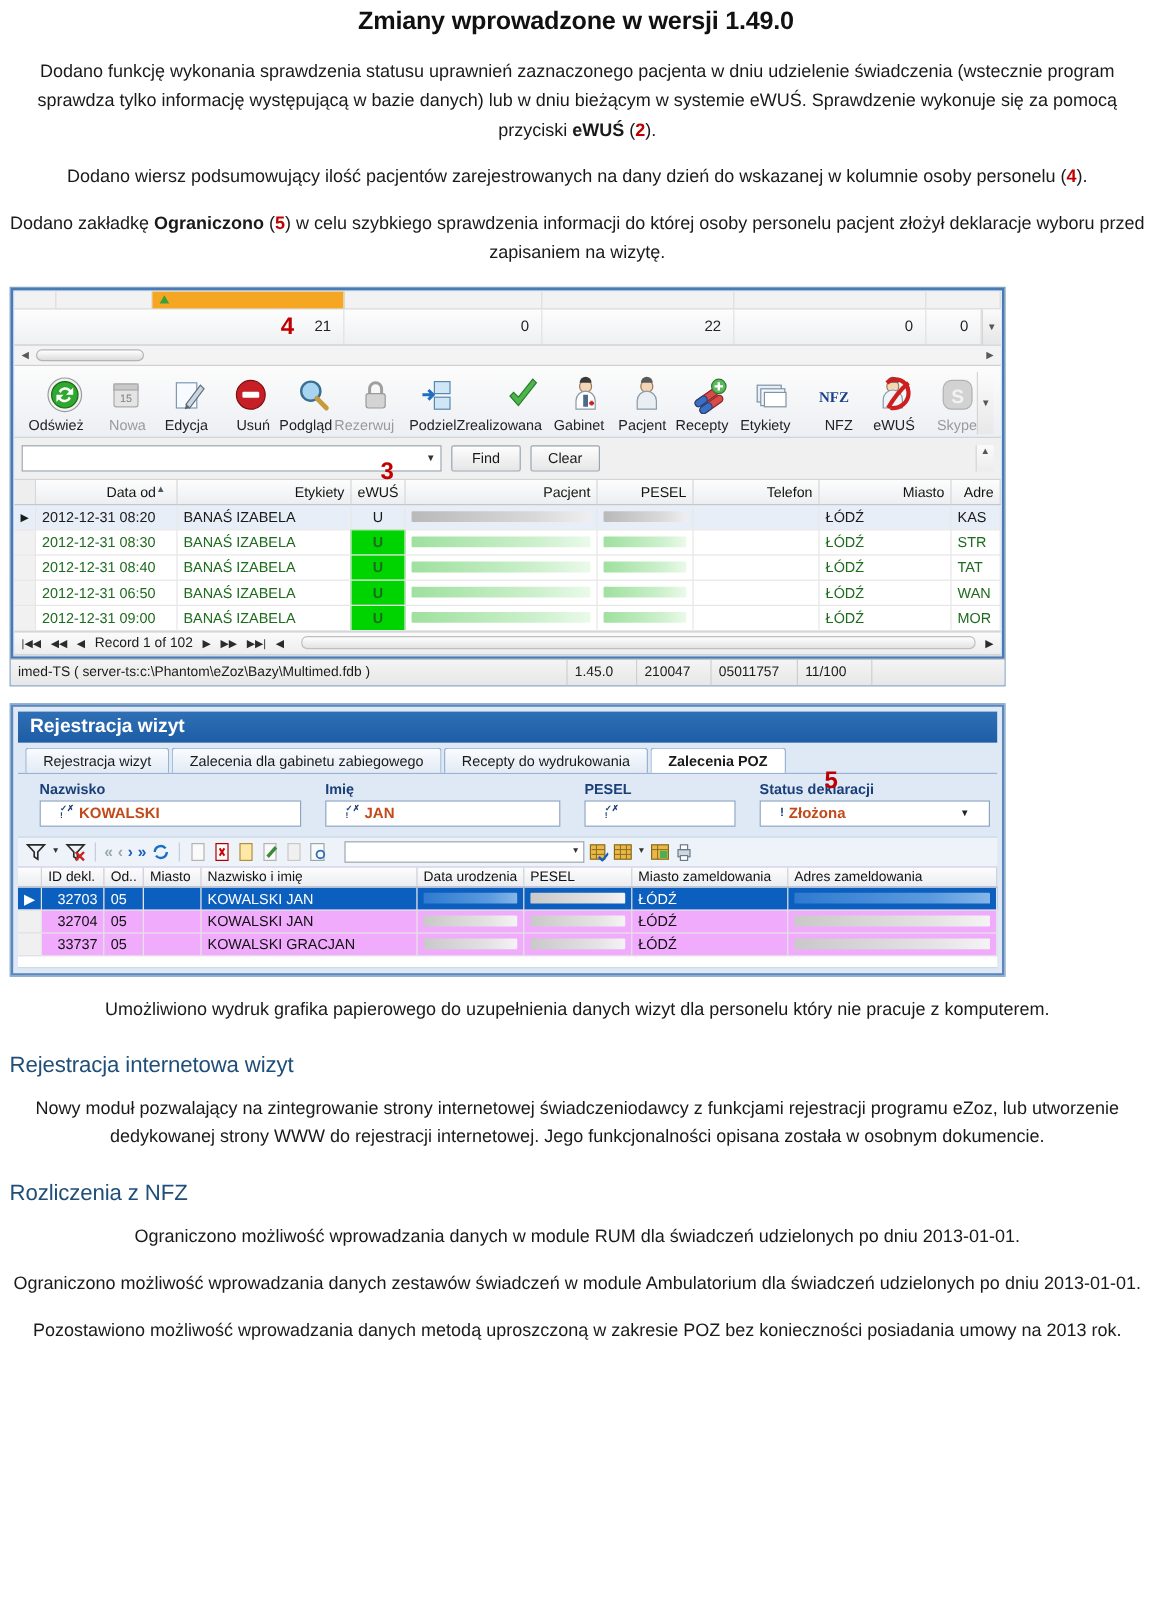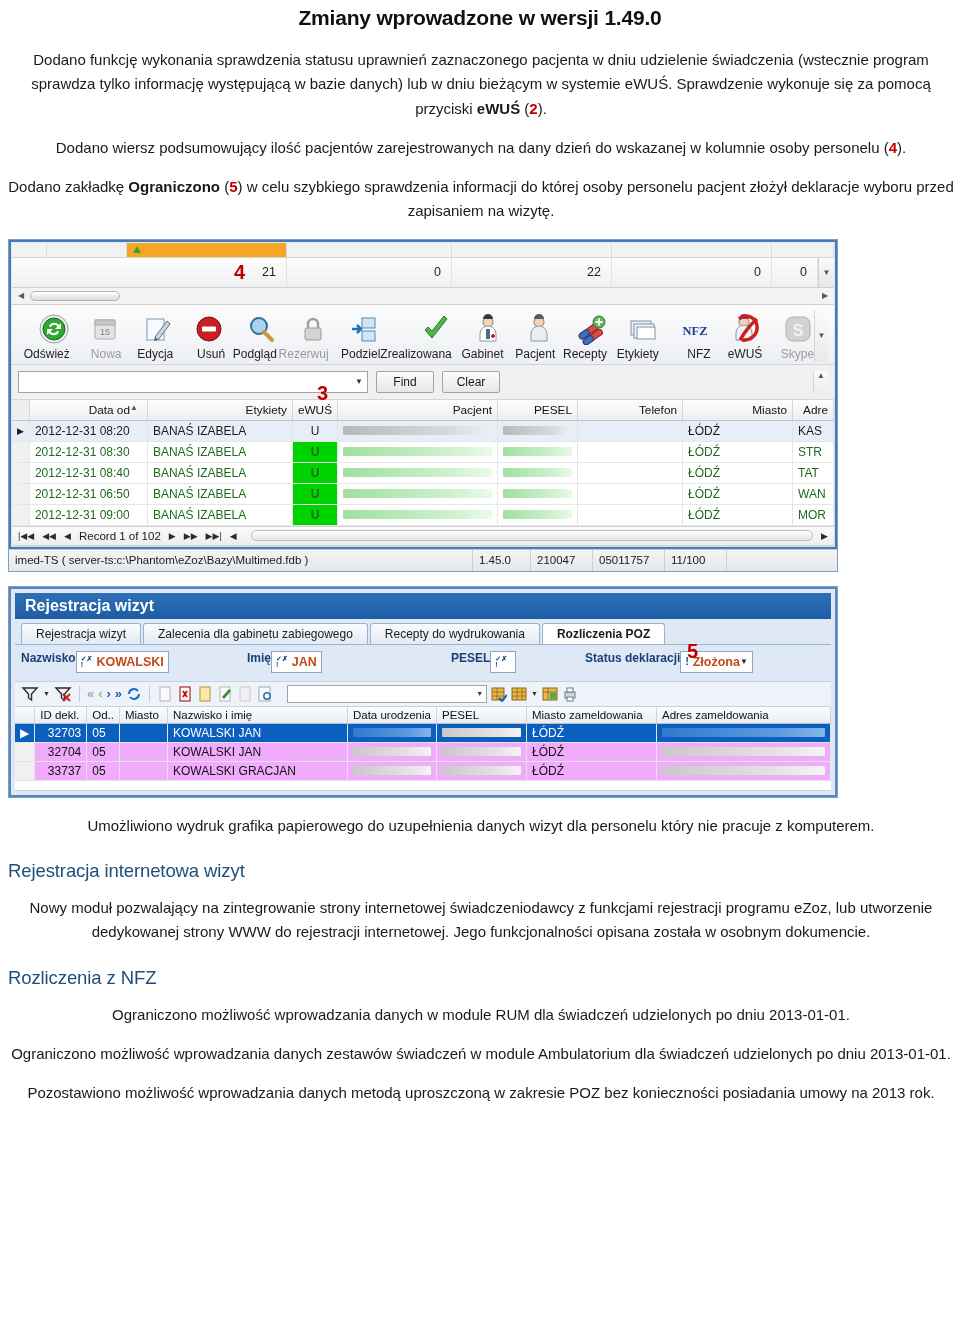--- a/index.html
+++ b/index.html
@@ -263,25 +263,25 @@
     border-radius: 3px 3px 0 0;
     padding: 3px 14px;
     font-size: 12px; color: #1a1a1a;
     white-space: nowrap;
   }
   .tab.active { background: #fff; font-weight: bold; }
   .filters {
     display: flex; padding: 6px 6px 8px 6px; gap: 8px;
     background: #dfe9f6;
   }
-  .fl { display: flex; flex-direction: row; }
+  .fl { display: flex; flex-direction: column; margin-left: 12px; }
   .fl-lbl { font-size: 12px; font-weight: bold; color: #1a3f77; margin-bottom: 2px; }
   .fl-box {
     height: 22px; background: #fff; border: 1px solid #8da4c2;
-    display: flex; align-items: center; padding: 0 4px;
+    display: flex; align-items: center; padding: 0 16px;
     font-size: 12.5px; color: #c24a1a; font-weight: bold;
   }
   .fl-ico {
     display: inline-flex; flex-direction: column; line-height: 6px;
     font-size: 7px; color: #1a3f77; margin-right: 4px; font-weight: bold;
   }
   .fl-box .caret { margin-left: auto; font-size: 8px; color:#222; }
   .tb2 {
     display: flex; align-items: center; gap: 4px;
     padding: 3px 6px; background: #eef3fa;
@@ -634,21 +634,21 @@
   </div>
 
   <div class="shot2">
     <div class="win2-frame">
       <div class="win2-title">Rejestracja wizyt</div>
 
       <div class="tabs" style="position:relative;">
         <div class="tab">Rejestracja wizyt</div>
         <div class="tab">Zalecenia dla gabinetu zabiegowego</div>
         <div class="tab">Recepty do wydrukowania</div>
-        <div class="tab active">Rozliczenia POZ</div>
+        <div class="tab active">Zalecenia POZ</div>
         <span class="marker" style="left:672px; top:22px; font-size:20px;">5</span>
       </div>
 
       <div class="filters">
         <div class="fl" style="width:218px">
           <span class="fl-lbl">Nazwisko</span>
           <div class="fl-box">
             <span class="fl-ico">✓✗<br>!</span>
             <span>KOWALSKI</span>
           </div>

